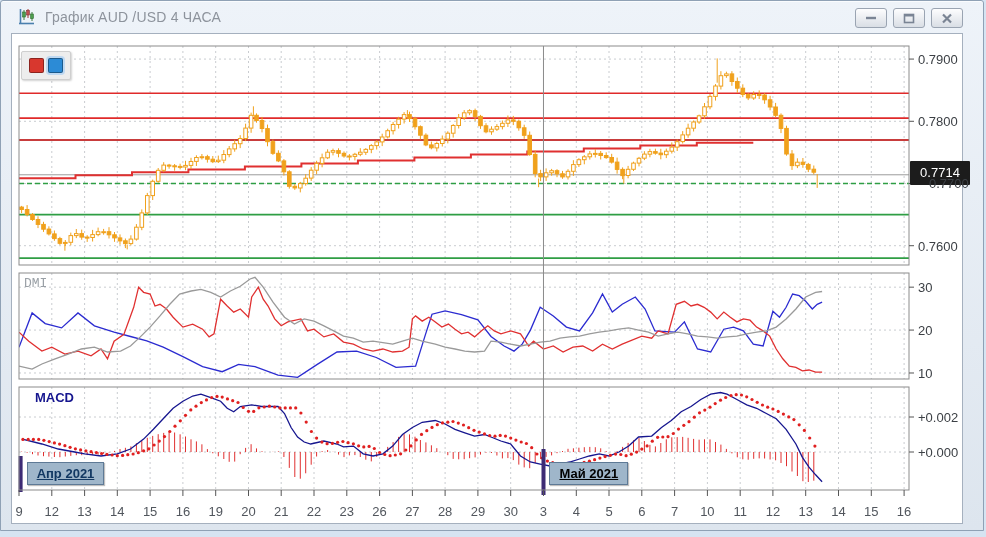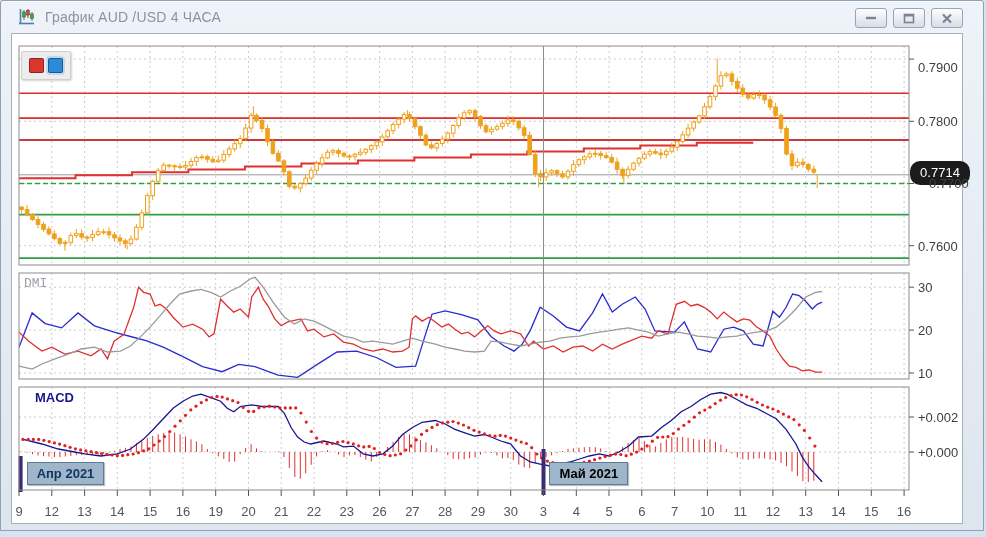--- a/index.html
+++ b/index.html
@@ -15,23 +15,23 @@
     background:linear-gradient(#fdfdfe,#d9dee5);display:flex;align-items:center;justify-content:center;padding:0;}
   .client{position:absolute;left:10px;top:32px;width:952px;height:491px;background:#ffffff;border:1px solid #a5b0be;box-sizing:border-box;}
   svg#chart-svg{position:absolute;left:0;top:0;pointer-events:none;}
   #labels{position:absolute;left:0;top:0;width:986px;height:537px;pointer-events:none;}
   .xlab{position:absolute;transform:translate(-50%,-50%);font-size:13px;color:#51565d;white-space:nowrap;}
   .ylab{position:absolute;transform:translateY(-50%);font-size:13px;color:#3c4045;white-space:nowrap;}
   .panel-label{position:absolute;font-size:13px;}
   #dmi-label{left:23px;top:275px;color:#9aa0a6;font-family:Liberation Mono, monospace;}
   #macd-label{left:34px;top:389px;color:#16168f;font-weight:bold;}
   .month-box{position:absolute;top:461px;padding:3px 9px;font-size:13px;font-weight:bold;
-    border:1px solid;box-shadow:1px 1px 1px rgba(0,0,0,.25);white-space:nowrap;}
+    border:1px solid;box-shadow:1px 1px 1px rgba(0,0,0,.25);white-space:nowrap;text-decoration:underline;}
   #price-tag{position:absolute;left:909px;top:160px;width:60px;height:24px;
-    color:#fff;font-size:13px;text-align:center;line-height:24px;border-radius:10px;}
+    color:#fff;font-size:13px;text-align:center;line-height:24px;border-radius:1px;}
   #legend{position:absolute;left:20px;top:50px;width:48px;height:27px;background:#ededed;
     border:1px solid #cfcfcf;border-radius:2px;box-shadow:1px 1px 2px rgba(0,0,0,.18);
     display:flex;align-items:center;justify-content:center;gap:4px;}
   .legend-btn{width:15px;height:15px;border-radius:2px;border:1px solid rgba(0,0,0,.35);padding:0;}
 </style>
 </head>
 <body>
 
 <div id="stage">
   <div class="window">
@@ -865,21 +865,21 @@
         <span class="xlab" style="left: 608.04px; top: 510px;">5</span>
         <span class="xlab" style="left: 640.82px; top: 510px;">6</span>
         <span class="xlab" style="left: 673.6px; top: 510px;">7</span>
         <span class="xlab" style="left: 706.38px; top: 510px;">10</span>
         <span class="xlab" style="left: 739.16px; top: 510px;">11</span>
         <span class="xlab" style="left: 771.94px; top: 510px;">12</span>
         <span class="xlab" style="left: 804.72px; top: 510px;">13</span>
         <span class="xlab" style="left: 837.5px; top: 510px;">14</span>
         <span class="xlab" style="left: 870.28px; top: 510px;">15</span>
         <span class="xlab" style="left: 903.06px; top: 510px;">16</span>
-        <span class="ylab" style="left: 917px; top: 58.0653px; margin-top: 8px;">0.7900</span>
+        <span class="ylab" style="left: 917px; top: 58.0653px;">0.7900</span>
         <span class="ylab" style="left: 917px; top: 120.281px;">0.7800</span>
         <span class="ylab" style="left: 917px; top: 182.497px; margin-left: 11px;">0.7700</span>
         <span class="ylab" style="left: 917px; top: 244.713px;">0.7600</span>
         <span class="ylab" style="left: 917px; top: 286.162px;">30</span>
         <span class="ylab" style="left: 917px; top: 329.077px;">20</span>
         <span class="ylab" style="left: 917px; top: 371.992px;">10</span>
         <span class="ylab" style="left: 917px; top: 416.004px;">+0.002</span>
         <span class="ylab" style="left: 917px; top: 451.014px;">+0.000</span>
       </div>
 

